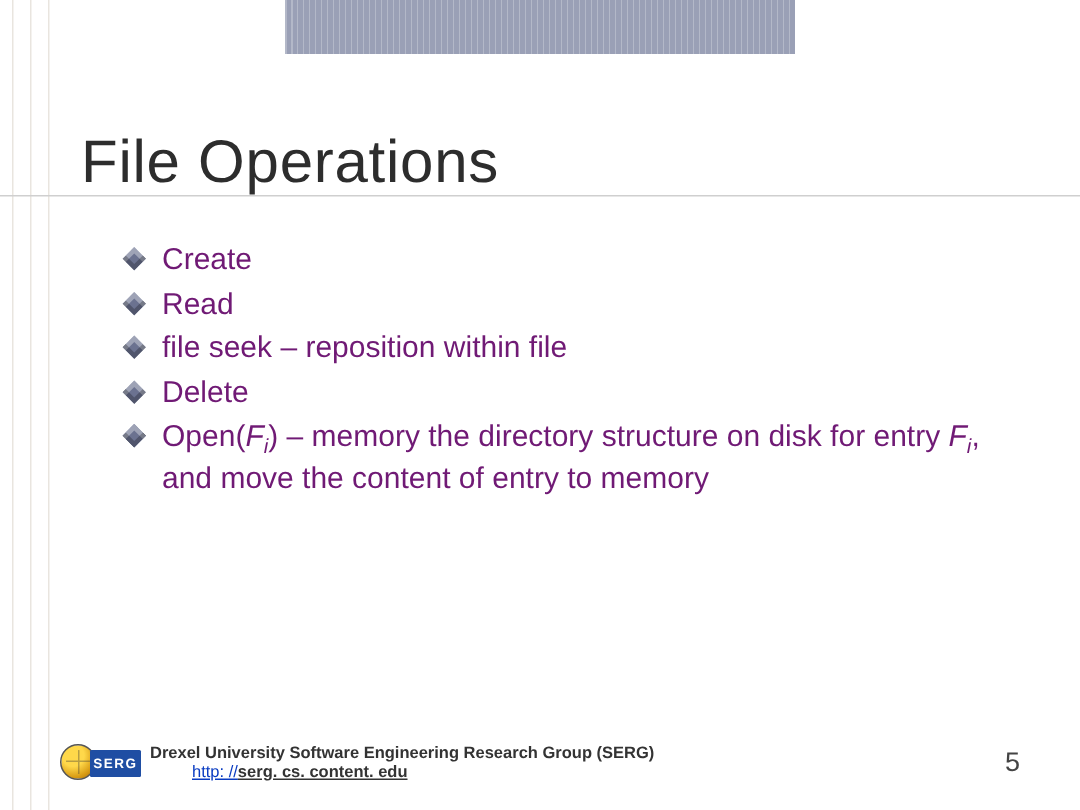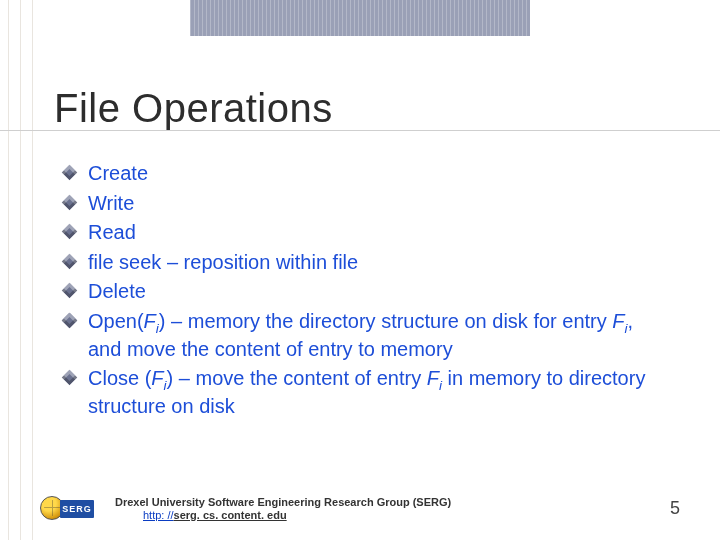--- a/index.html
+++ b/index.html
@@ -60,24 +60,24 @@
     top: 130px;
     left: 0;
     right: 0;
     height: 1px;
     background: #cfcfcf;
   }
 
   .content {
     position: absolute;
     top: 160px;
-    left: 64px;
+    left: 84px;
     right: 48px;
     font-size: 20px;
-    color: #1d4ed8;
+    color: #701a75;
     line-height: 1.38;
   }
 
   .item {
     position: relative;
     padding-left: 24px;
     margin-bottom: 2px;
   }
   .bullet {
     position: absolute;
@@ -105,21 +105,21 @@
     right: 40px;
     bottom: 18px;
     display: flex;
     align-items: center;
     justify-content: space-between;
     font-family: Arial, Helvetica, sans-serif;
   }
   .footer-left {
     display: flex;
     align-items: center;
-    gap: 25px;
+    gap: 10px;
   }
   .logo {
     width: 50px;
     height: 26px;
     position: relative;
   }
   .logo .ball {
     position: absolute;
     left: 0; top: 0;
     width: 24px; height: 24px;
@@ -185,24 +185,20 @@
 <h1 class="title">File Operations</h1>
 <div class="title-underline"></div>
 
 <div class="content">
 
   <div class="item">
     <span class="bullet"></span>
     <span>Create</span>
   </div>
 
-  <div class="item">
-    <span class="bullet"></span>
-    <span>Write</span>
-  </div>
 
   <div class="item">
     <span class="bullet"></span>
     <span>Read</span>
   </div>
 
   <div class="item">
     <span class="bullet"></span>
     <span>file seek – reposition within file</span>
   </div>
@@ -214,24 +210,20 @@
 
   <div class="item">
     <span class="bullet"></span>
   </div>
 
   <div class="item">
     <span class="bullet"></span>
     <span><span>Open(</span><span class="i">F</span><span class="sub">i</span><span>) – memory the directory structure on disk for entry </span><span class="i">F</span><span class="sub">i</span><span>, and move the content of entry to memory</span></span>
   </div>
 
-  <div class="item">
-    <span class="bullet"></span>
-    <span><span>Close (</span><span class="i">F</span><span class="sub">i</span><span>) – move the content of entry </span><span class="i">F</span><span class="sub">i</span><span> in memory to directory structure on disk</span></span>
-  </div>
 
 </div>
 
 <div class="footer">
   <div class="footer-left">
     <div class="logo">
       <div class="ball"></div>
       <div class="tag">SERG</div>
     </div>
     <div class="footer-text">

